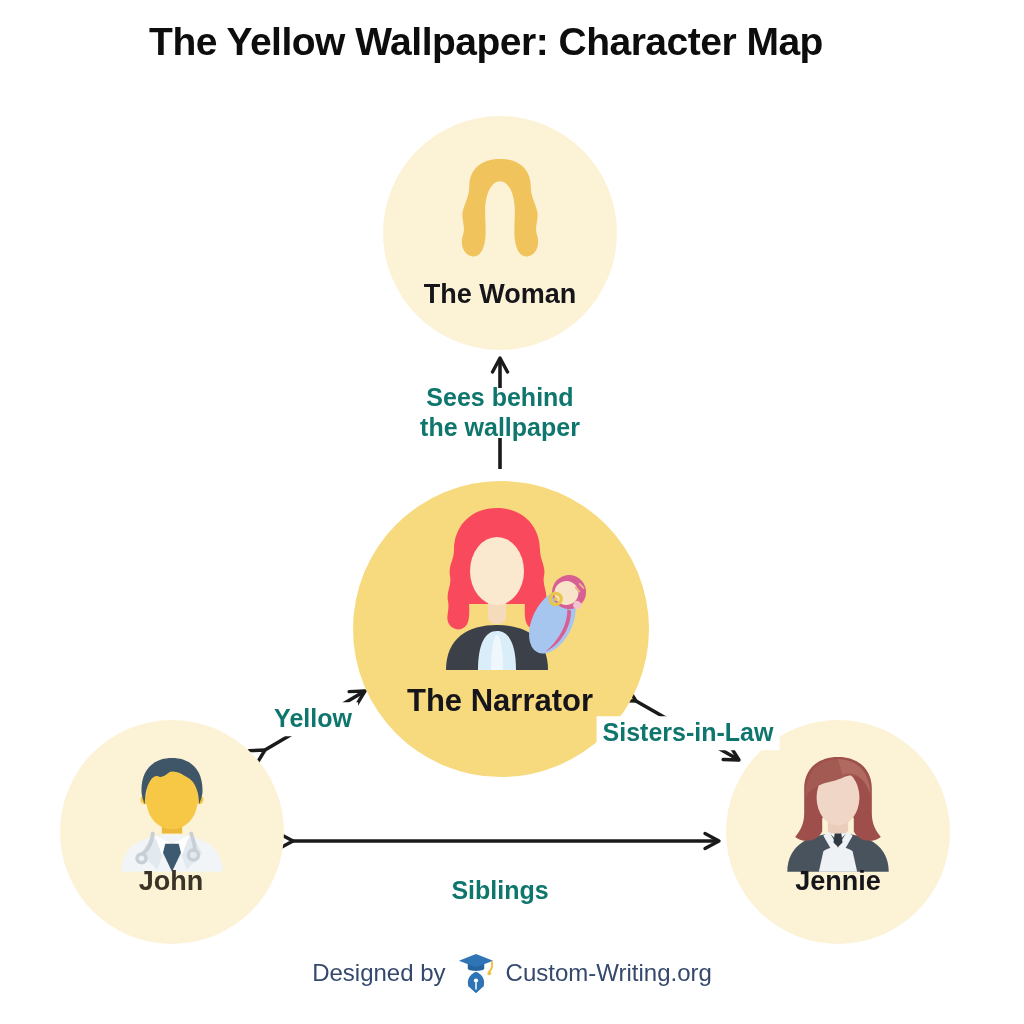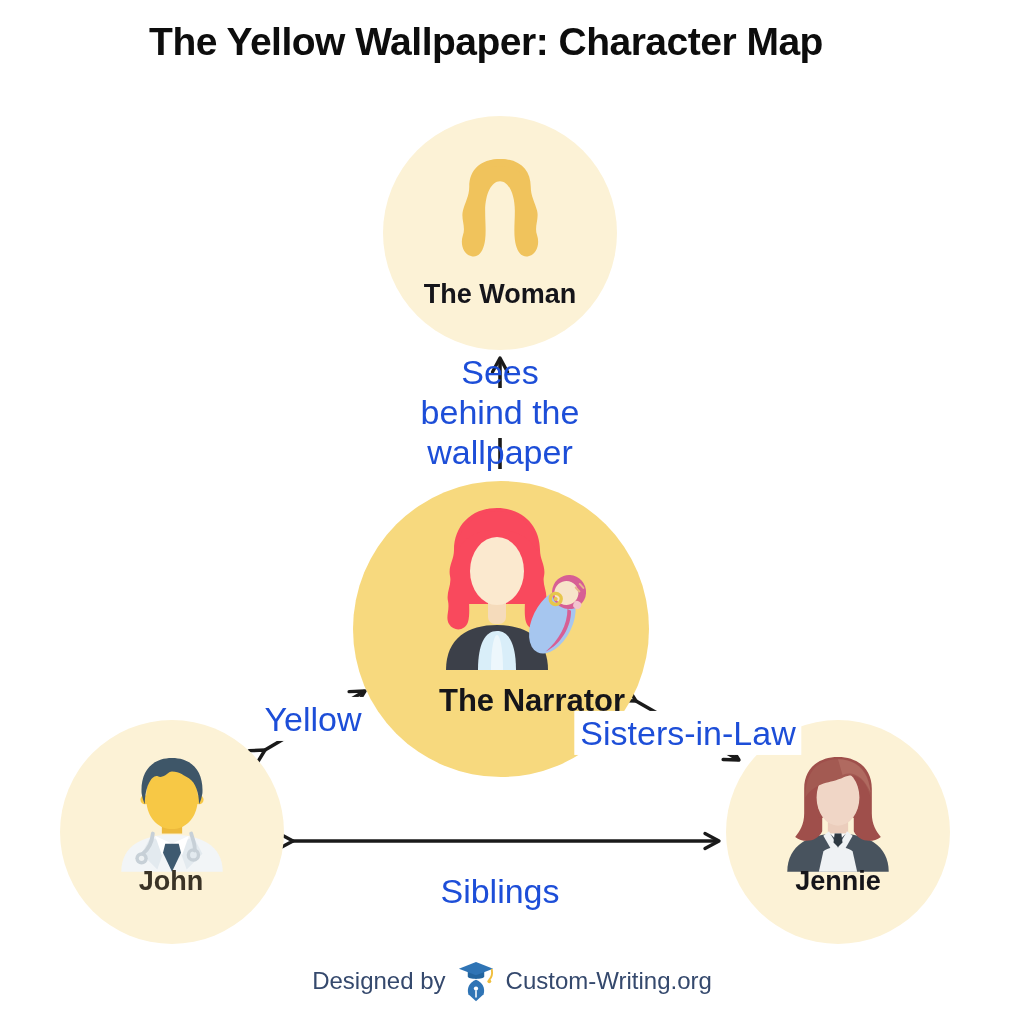--- a/index.html
+++ b/index.html
@@ -6,25 +6,25 @@
   #canvas{position:relative;width:1024px;height:1024px;background:#ffffff;overflow:hidden;
           font-family:"Liberation Sans","DejaVu Sans",sans-serif;}
   .abs{position:absolute;}
   #title{left:0;top:20px;width:972px;text-align:center;font-size:39px;font-weight:800;
          color:#0d0d0d;letter-spacing:-0.5px;}
   .node-circle{border-radius:50%;}
   .bg-pale{background:#FCF2D6;}
   .bg-accent{background:#F7D97E;}
   .node-label{text-align:left;font-weight:800;color:#15151a;transform:translate(-50%,-50%);
               white-space:nowrap;}
-  .edge-label{font-size:34px;color:#1d4ed8;transform:translate(-50%,-50%);text-align:center;
-              background:#ffffff;line-height:1.18;}
+  .edge-label{font-size:25px;color:#0f766e;transform:translate(-50%,-50%);text-align:center;
+              background:#ffffff;line-height:1.18;font-weight:bold;}
   #edges-svg{left:0;top:0;pointer-events:none;}
   #footer{left:0;top:952px;width:1024px;display:flex;justify-content:center;align-items:center;
-          gap:11px;color:#35496D;font-size:24px;font-weight:500;margin-top:8px;}
+          gap:11px;color:#35496D;font-size:24px;font-weight:500;}
   #footer svg{display:block;}
 </style>
 </head>
 <body>
 
 <div id="canvas">
 
   <div id="title" class="abs">The Yellow Wallpaper: Character Map</div>
 
   <svg id="edges-svg" class="abs" width="1024" height="1024" viewBox="0 0 1024 1024">
@@ -77,21 +77,21 @@
       <ellipse cx="0" cy="22" rx="20" ry="34" fill="#A6C6EF"></ellipse>
       <path d="M12,4 C19,18 18,38 7,52 C14,36 15,18 8,4 Z" fill="#D75F94"></path>
       <circle cx="2" cy="-12" r="17" fill="#D75F94"></circle>
       <circle cx="15" cy="-4" r="4" fill="#F2C4CF"></circle>
       <circle cx="0" cy="-10" r="12" fill="#F7E4C9"></circle>
       <path d="M6,-19 l5,2 M8,-24 l5,2" stroke="#E8B48C" stroke-width="2" stroke-linecap="round" fill="none"></path>
       <circle cx="-7" cy="0" r="5.5" fill="none" stroke="#E7C64B" stroke-width="3.5"></circle>
       <circle cx="-7" cy="0" r="2" fill="#E7C64B"></circle>
     </g>
   </svg>
-  <div class="abs node-label" style="left:500px;top:701px;font-size:31px;margin-left:32px;">The Narrator</div>
+  <div class="abs node-label" style="left:500px;top:701px;font-size:31px;">The Narrator</div>
 
   <div class="abs node-circle bg-pale" style="left:60px;top:720px;width:224px;height:224px;"></div>
   <svg class="abs" style="left:110px;top:750px;" width="124" height="122" viewBox="0 0 110 108">
     <path fill="#F2F5F7" d="M10,108 C10,84 30,75 55,75 C80,75 100,84 100,108 Z"></path>
     <path fill="#E3EAEF" d="M36,77 L50,83 L42,106 L28,92 Z"></path>
     <path fill="#E3EAEF" d="M74,77 L60,83 L68,106 L82,92 Z"></path>
     <rect x="46" y="54" width="18" height="20" fill="#ECB93C"></rect>
     <path fill="#F7C845" d="M55,14 C39,14 32,26 32,42 C32,58 41,70 55,70 C69,70 78,58 78,42 C78,26 71,14 55,14 Z"></path>
     <circle cx="31" cy="44" r="4" fill="#F7C845"></circle>
       <circle cx="79" cy="44" r="4" fill="#F7C845"></circle>

